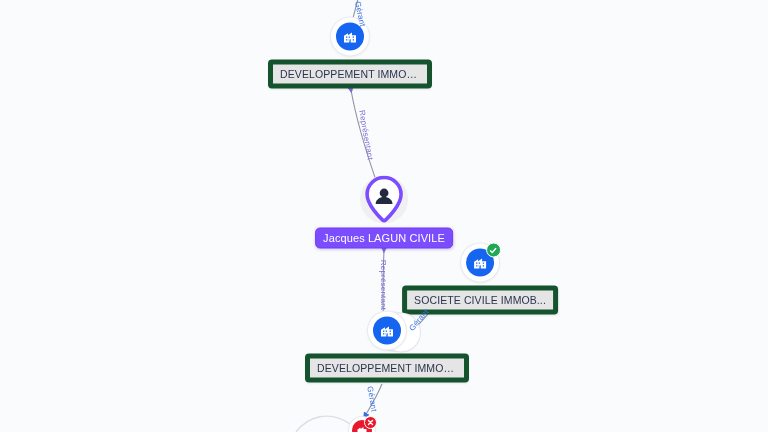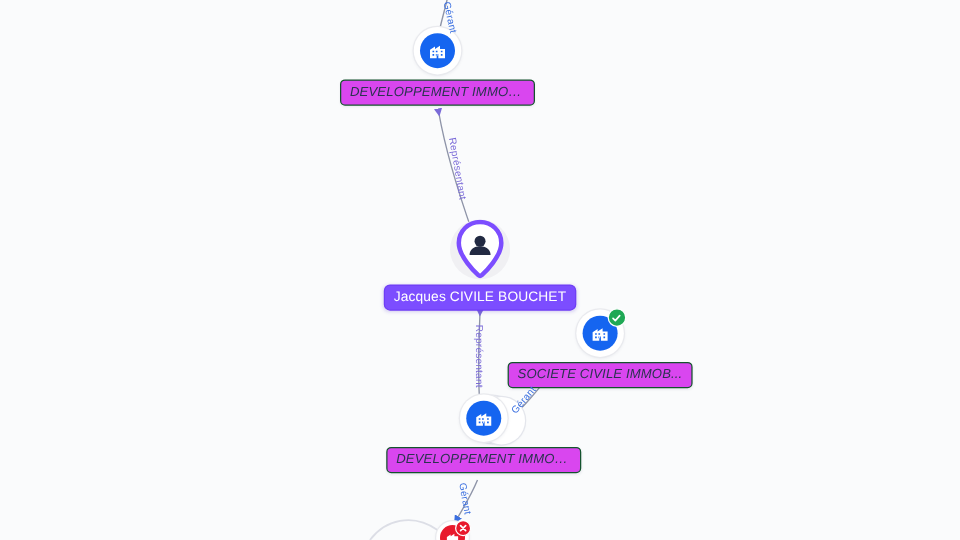--- a/index.html
+++ b/index.html
@@ -115,25 +115,24 @@
     overflow: hidden;
     text-overflow: ellipsis;
     font-size: 10.5px;
     line-height: 13px;
     padding: 3px 7px;
     border-radius: 4px;
     letter-spacing: 0.1px;
   }
 
   .label-company {
-    background: #d946ef;
+    background: #e5e5e5;
     color: #2b3350;
-    border: 1px solid #14532d;
+    border: 5px solid #14532d;
     box-shadow: 0 1px 2px rgba(30,40,80,0.07);
-    font-style: italic;
   }
 
   .label-person {
     background: #7C4DFF;
     color: #ffffff;
     border: 1px solid #6E3DF5;
     border-radius: 5px;
     box-shadow: 0 1px 3px rgba(80,50,200,0.22);
     font-size: 11px;
   }
@@ -190,21 +189,21 @@
   </div>
 
   <div class="node" style="left:384px; top:212px;">
     <div class="pin-halo">
       <svg class="pin-svg" width="40" height="48" viewBox="0 0 40 48">
         <path d="M20 2C10.6 2 3 9.5 3 18.8c0 10.9 13.1 23.5 15.6 25.8.8.7 2 .7 2.8 0C23.9 42.3 37 29.7 37 18.8 37 9.5 29.4 2 20 2z" fill="#ffffff" stroke="#7C4DFF" stroke-width="3.6"></path>
         <circle cx="20" cy="17.5" r="4.4" fill="#222a42"></circle>
         <path d="M11.6 28.5c0-4.3 3.8-7 8.4-7s8.4 2.7 8.4 7H11.6z" fill="#222a42"></path>
       </svg>
     </div>
-    <div class="label label-person">Jacques CIVILE BOUCHET</div>
+    <div class="label label-person">Jacques LAGUN CIVILE</div>
   </div>
 
   <div class="node" style="left:480px; top:279px;">
     <div class="halo">
       <div class="disc">
         <svg width="16" height="16" viewBox="0 0 24 24" fill="#ffffff">
           <path d="M3 21V11l6-4v3l6-4v4h6v11h-8v-5h-2v5H3zm3-3h2v-2H6v2zm0-4h2v-2H6v2zm4 4h2v-2h-2v2zm0-4h2v-2h-2v2zm6 4h2v-2h-2v2zm0-4h2v-2h-2v2z"></path>
         </svg>
       </div>
       <span class="badge badge-ok">

